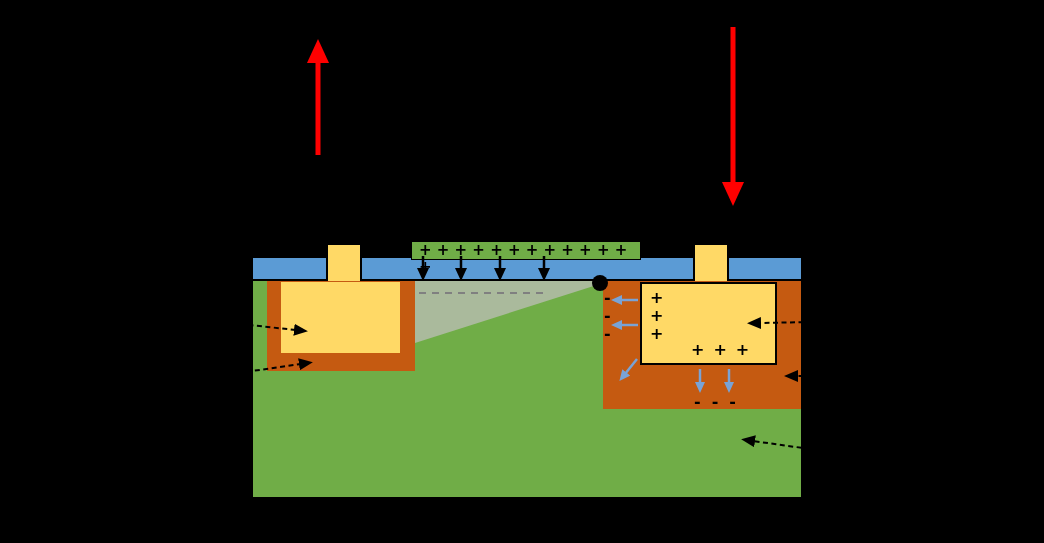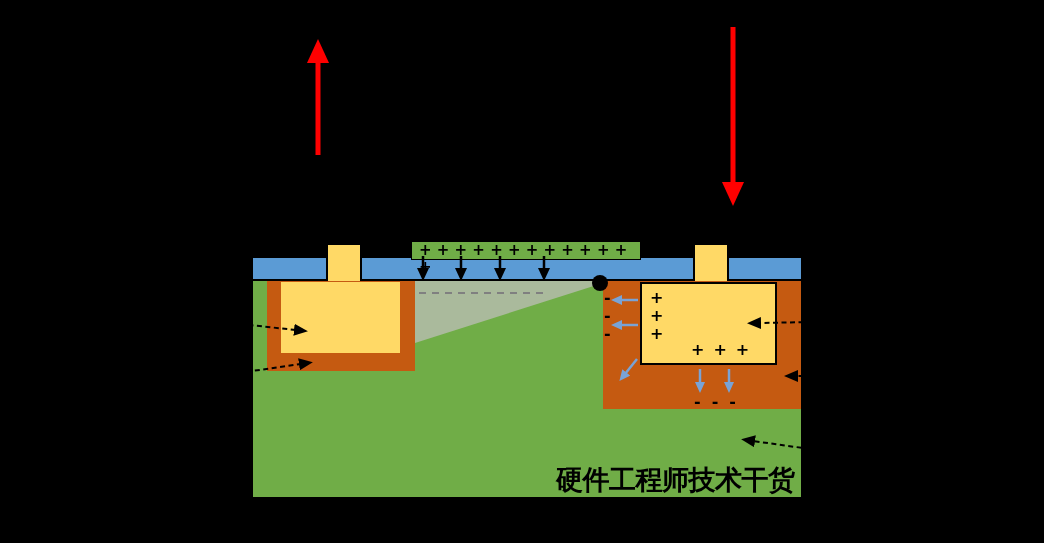--- a/index.html
+++ b/index.html
@@ -113,14 +113,13 @@
     <span>+</span>
     <span>+</span>
     <span>+</span>
   </div>
   <div class="charges row" id="minus-row">
     <span>-</span>
     <span>-</span>
     <span>-</span>
   </div>
 
-  <div id="watermark">硬件工程师技术干货</div>
 </div>
 
 </body></html>

